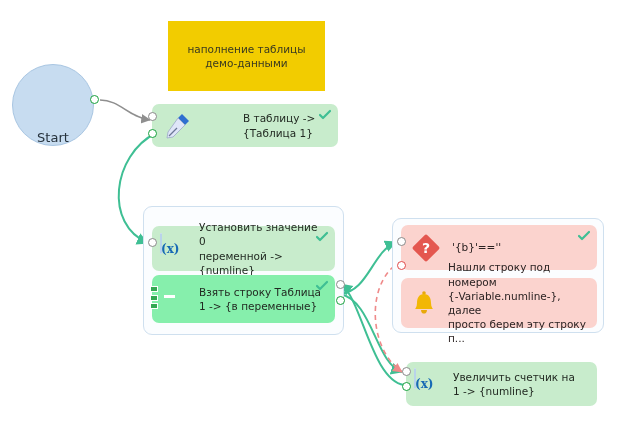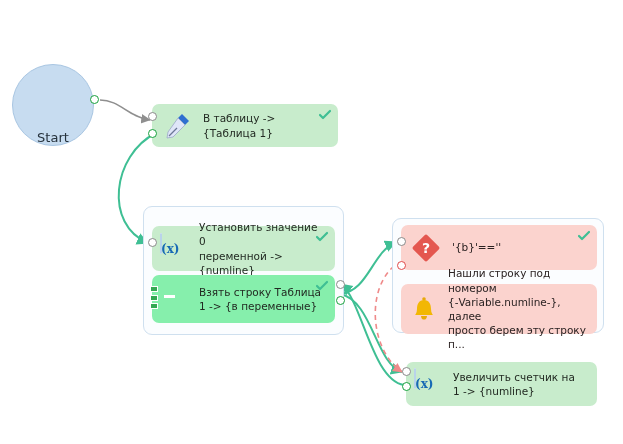--- a/index.html
+++ b/index.html
@@ -213,22 +213,26 @@
     <path d="M394,266 C366,290 370,350 402,372" fill="none" stroke="#ef8a8a" stroke-width="1.6" stroke-dasharray="5,4" marker-end="url(#arrow-red)"></path>
 
     <path d="M404,385 C372,380 362,300 341,284" fill="none" stroke="#3fbf94" stroke-width="2" marker-end="url(#arrow-green)"></path>
   </svg>
 
   <div class="start-node">
     <span class="label">Start</span>
   </div>
   <div class="port out" style="left:90px; top:95px;"></div>
 
-
-  <div class="node green" style="left:152px; top:104px; width:186px; height:43px;">
+  <div class="note">
+    <span class="note-text">наполнение таблицы
+демо-данными</span>
+  </div>
+
+  <div class="node green" style="left:152px; top:104px; width:186px; height:43px;gap:40px;">
     <span class="icon pen">
       <svg viewBox="0 0 34 34" width="34" height="34">
         <path d="M22,5 L29,12 L25,16 L18,9 Z" fill="#2f6fd0"></path>
         <path d="M18,9 L25,16 L13,28 L7,29 L8,23 Z" fill="#dfe6f8" stroke="#9aa7c8" stroke-width="0.8"></path>
         <path d="M9,27 L17,19" stroke="#6b7696" stroke-width="1.2"></path>
       </svg>
     </span>
     <span class="ntext">В таблицу -&gt;
 {Таблица 1}</span>
     <svg class="check" viewBox="0 0 12 12">
@@ -285,21 +289,21 @@
       </svg>
     </span>
     <span class="ntext">'{b}'==''</span>
     <svg class="check" viewBox="0 0 12 12">
       <path d="M1,6 L4,9 L11,2" fill="none" stroke="#3fbf94" stroke-width="2.2" stroke-linecap="round" stroke-linejoin="round"></path>
     </svg>
   </div>
   <div class="port in" style="left:397px; top:237px;"></div>
   <div class="port outred" style="left:397px; top:261px;"></div>
 
-  <div class="node red" style="left:401px; top:284px; width:196px; height:50px;">
+  <div class="node red" style="left:401px; top:278px; width:196px; height:50px;">
     <span class="icon">
       <svg viewBox="0 0 30 30" width="30" height="30">
         <circle cx="15" cy="5" r="1.8" fill="#e8a90b"></circle>
         <path d="M15,6 C20,6 22,10 22,15 C22,19 24,21 24,21 L6,21 C6,21 8,19 8,15 C8,10 10,6 15,6 Z" fill="#f2b705"></path>
         <path d="M12,22 C12,24.5 13.4,25.6 15,25.6 C16.6,25.6 18,24.5 18,22 Z" fill="#e8a90b"></path>
       </svg>
     </span>
     <span class="ntext">Нашли строку под номером
 {-Variable.numline-}, далее
 просто берем эту строку п...</span>

